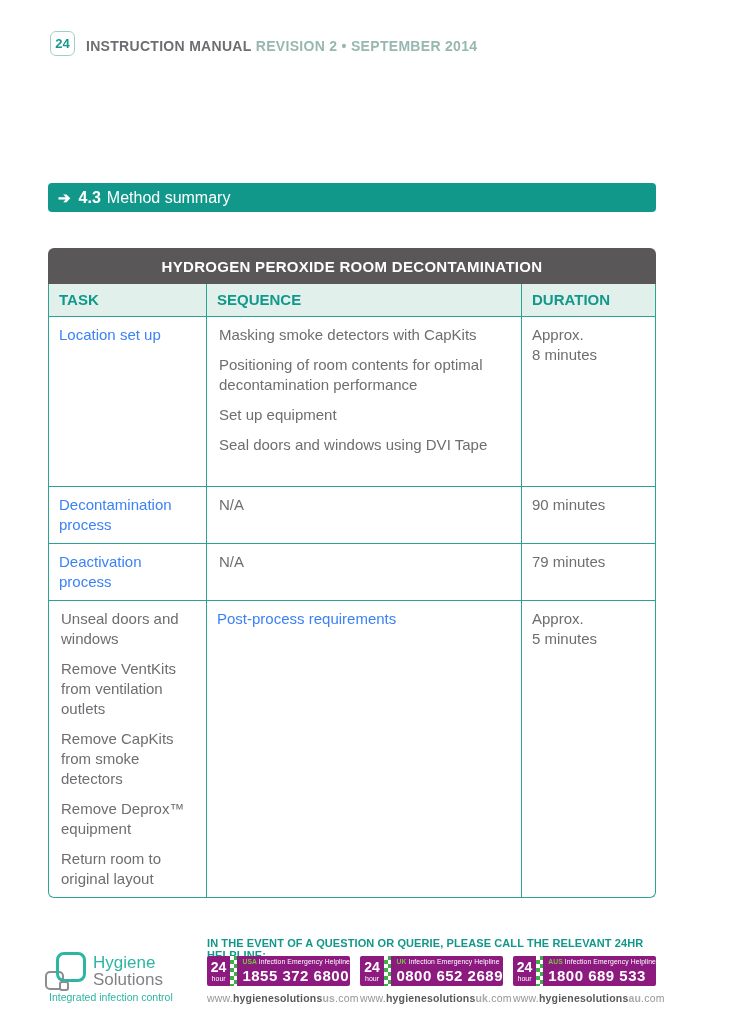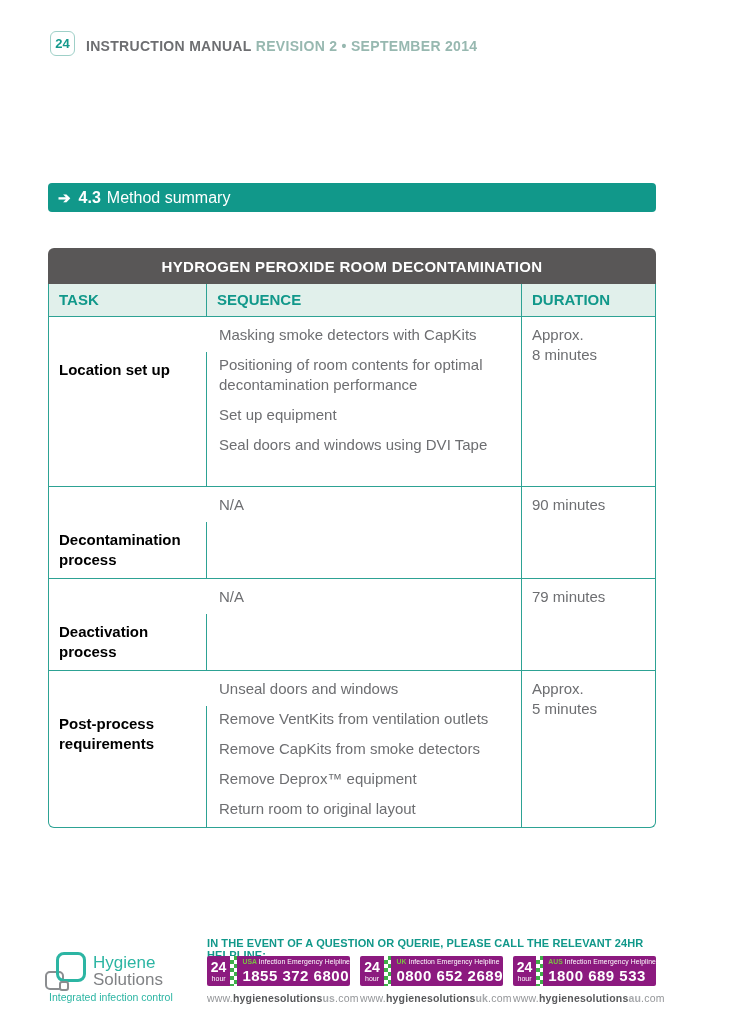--- a/index.html
+++ b/index.html
@@ -45,21 +45,21 @@
   }
   .thead, .trow{ display:grid; grid-template-columns:158px 315px 1fr; }
   .thead{ background:#e1f0eb; }
   .thead .hcell{
     color:#11988a; font-weight:bold; font-size:15px; padding:7px 10px 8px 10px;
     border-right:1px solid #2da294;
   }
   .thead .hcell:last-child{ border-right:none; }
   .trow{ border-top:1px solid #2da294; }
   .cell{ font-size:15px; padding:8px 10px; line-height:20px; }
-  .cell.task{ font-weight:bold; color:#000000; border-right:1px solid #2da294;margin-top:35px; }
+  .cell.task{ font-weight:normal; color:#3b82f6; border-right:1px solid #2da294; }
   .cell.seq{ color:#6d6e71; border-right:1px solid #2da294; padding:8px 12px; }
   .cell.seq p{ margin-bottom:10px; }
   .cell.seq p:last-child{ margin-bottom:0; }
   .cell.dur{ color:#6d6e71; }
   .trow:nth-child(2){ min-height:170px; }
   .trow:nth-child(3){ min-height:49px; }
   .trow:nth-child(4){ min-height:49px; }
   .trow:nth-child(5){ min-height:30px; }
   .trow:nth-child(6){ min-height:153px; }
 
@@ -169,28 +169,28 @@
         <div class="trow">
           <div class="cell task">Deactivation process</div>
           <div class="cell seq">
             <p>N/A</p>
           </div>
           <div class="cell dur">
             <div>79 minutes</div>
           </div>
         </div>
         <div class="trow">
-          <div class="cell task">Post-process requirements</div>
           <div class="cell seq">
             <p>Unseal doors and windows</p>
             <p>Remove VentKits from ventilation outlets</p>
             <p>Remove CapKits from smoke detectors</p>
             <p>Remove Deprox™ equipment</p>
             <p>Return room to original layout</p>
           </div>
+          <div class="cell task">Post-process requirements</div>
           <div class="cell dur">
             <div>Approx.</div>
             <div>5 minutes</div>
           </div>
         </div>
       </div>
   </div>
 
   <div class="helpline-heading">IN THE EVENT OF A QUESTION OR QUERIE, PLEASE CALL THE RELEVANT 24HR HELPLINE:</div>
   <div class="helpline-row">

